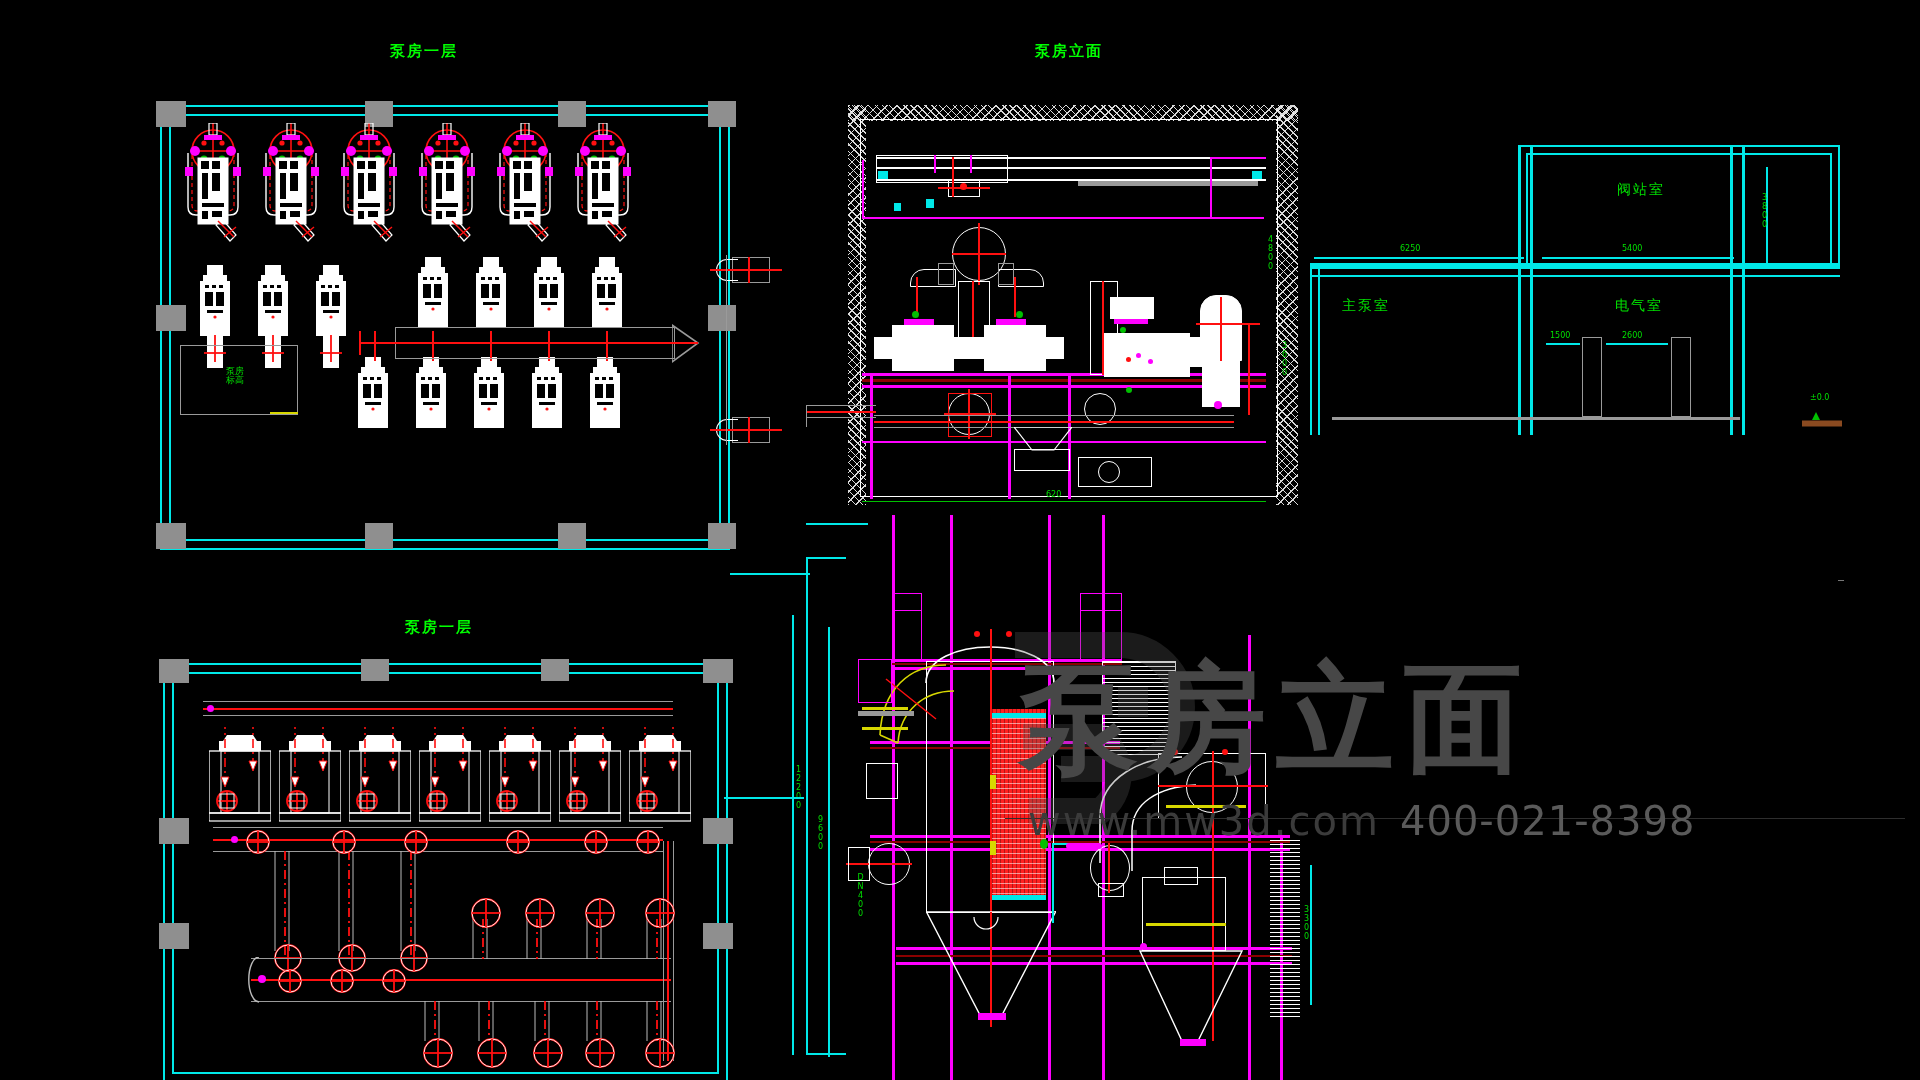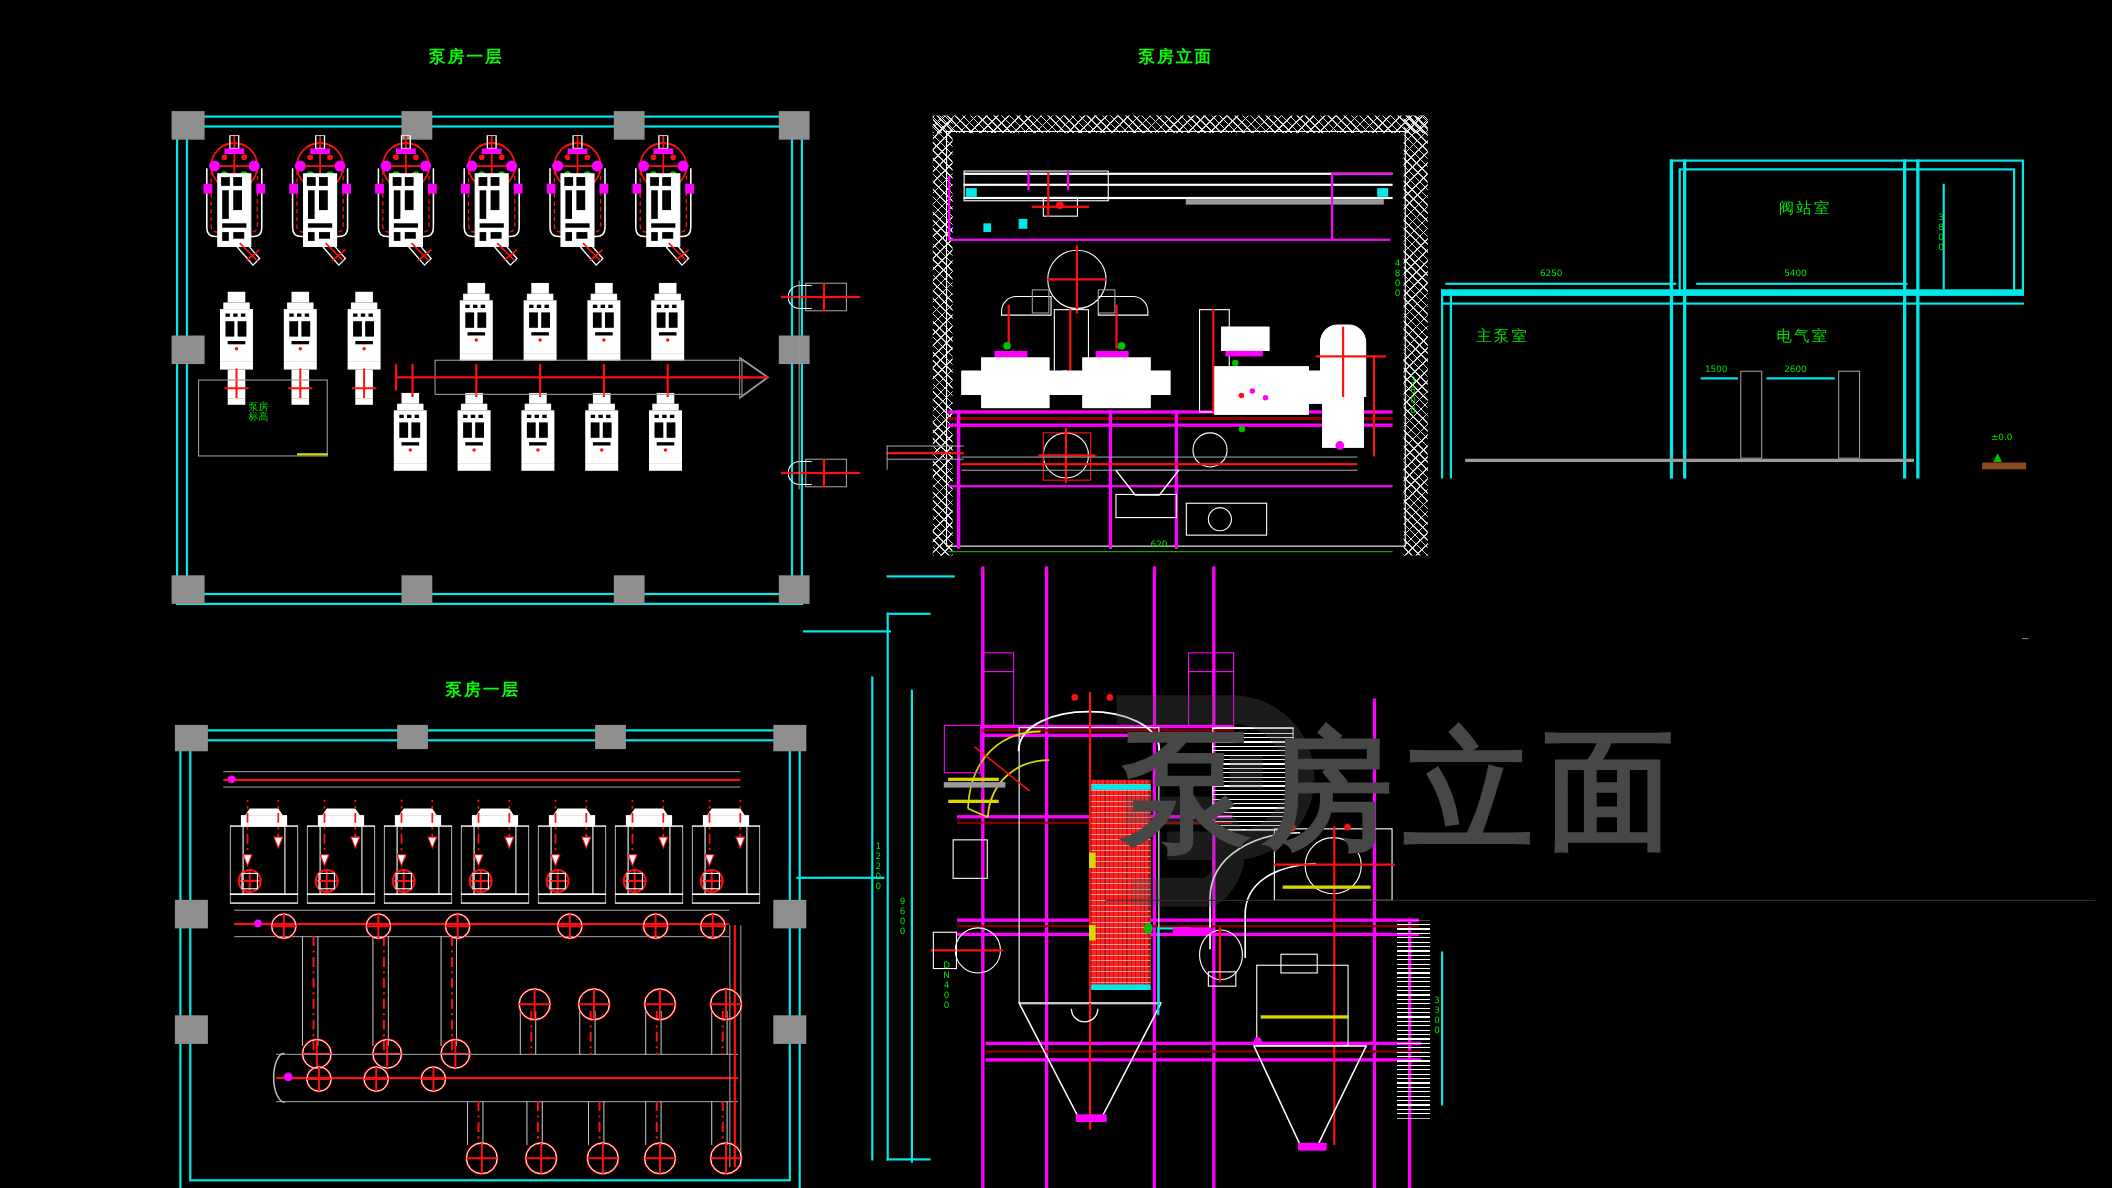--- a/index.html
+++ b/index.html
@@ -1102,15 +1102,17 @@
   <div class="ln" style="left:1838px;top:580px;width:6px;height:1px;background:#777;"></div>
 
   <div id="wm">
     <svg id="wmMark" viewBox="0 0 210 205">
       <path d="M18 20 h92 a62 62 0 0 1 0 124 h-46" fill="none" stroke="#5a5a5a" stroke-width="26" stroke-linecap="square"></path>
       <path d="M26 112 h64 a46 46 0 0 1 0 74 h-58" fill="none" stroke="#5a5a5a" stroke-width="26" stroke-linecap="square"></path>
       <rect x="108" y="62" width="30" height="30" fill="#5a5a5a"></rect>
     </svg>
     <div class="wmtext" id="wmLogoTxt">泵房立面</div>
     <div id="wmRule"></div>
+    <div class="wmtext" id="wmUrl">www.mw3d.com</div>
+    <div class="wmtext" id="wmPhone">400-021-8398</div>
   </div>
 
 </div>
 
 </body></html>

